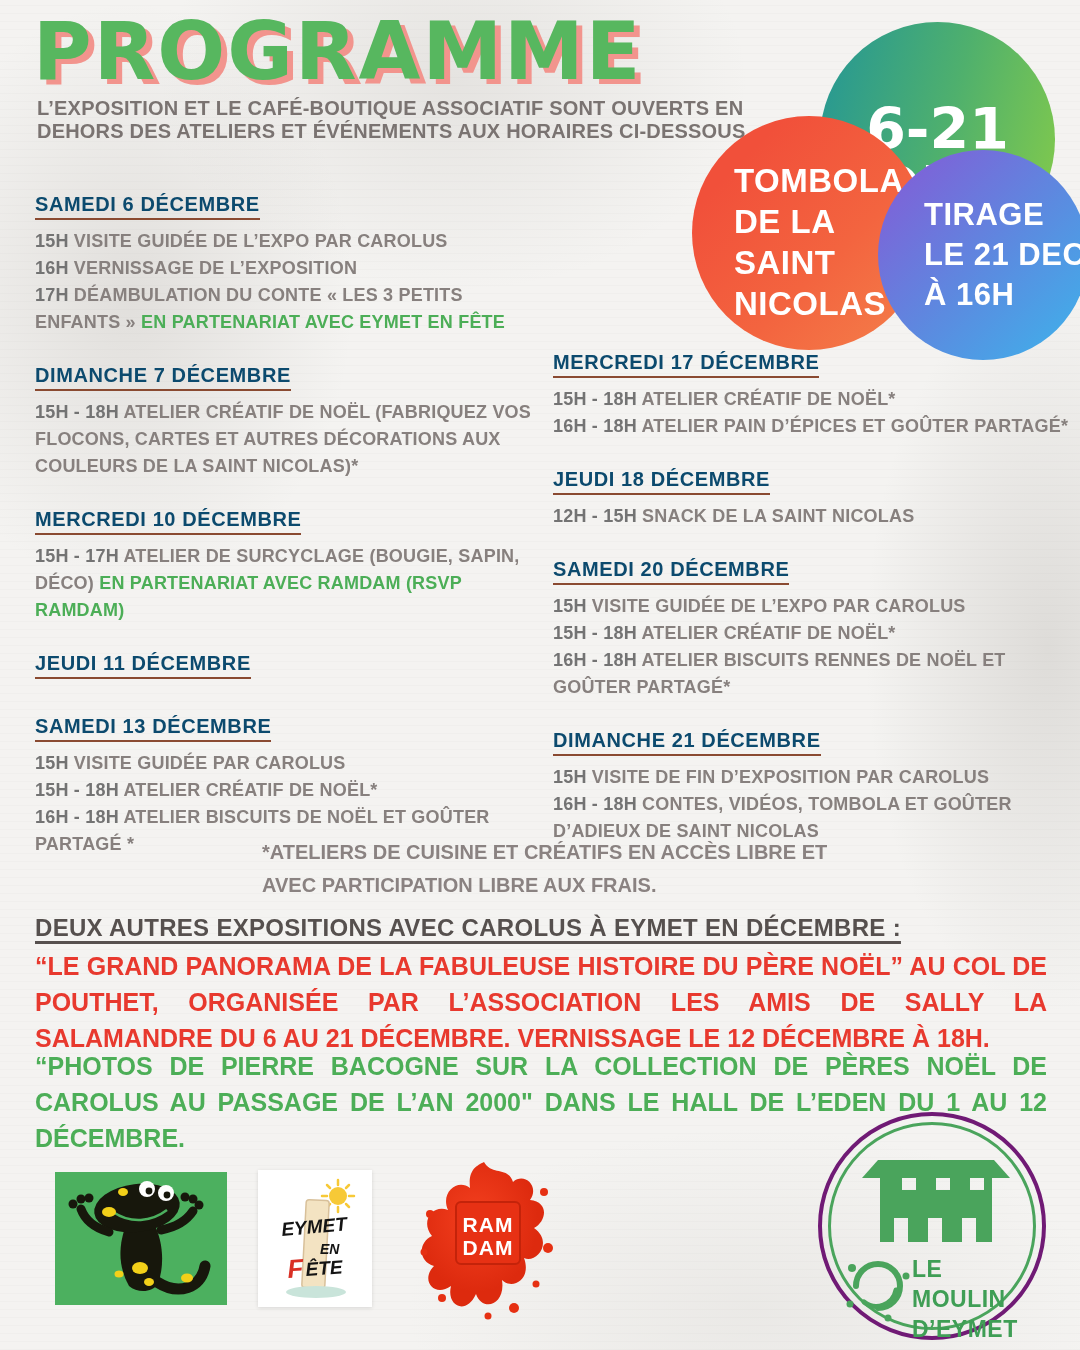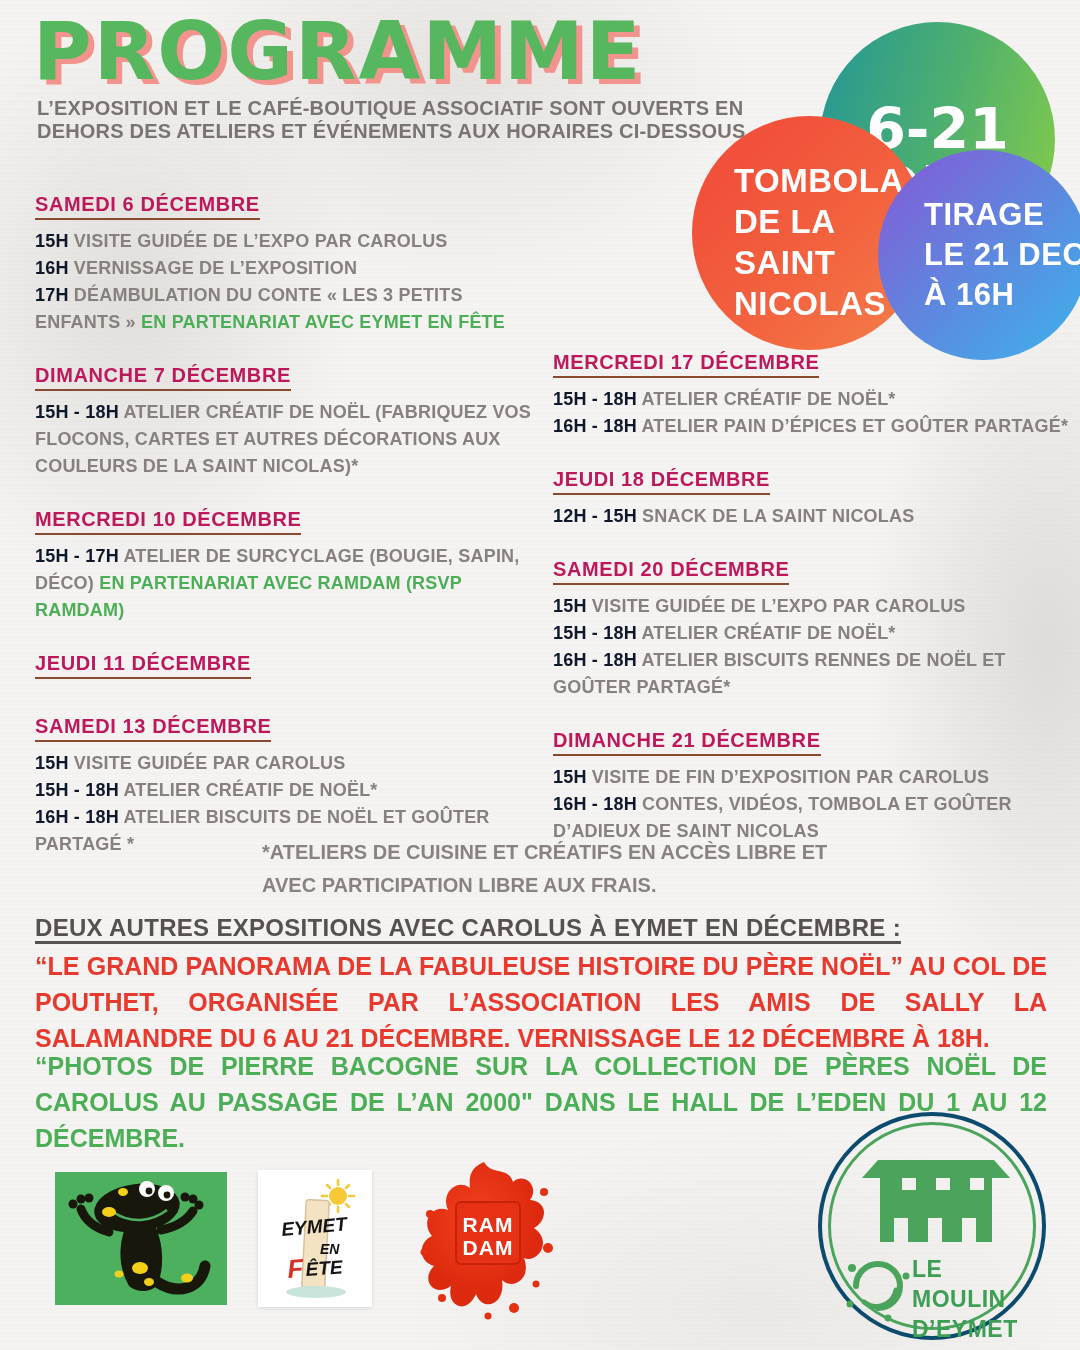--- a/index.html
+++ b/index.html
@@ -39,39 +39,39 @@
   .c-tirage{left:878px;top:150px;width:210px;height:210px;z-index:3;
     background:linear-gradient(135deg,#7d63d8 12%,#5b8be0 55%,#3fb0ea 95%);
     justify-content:center;padding-left:46px;font-size:31px;line-height:40px;letter-spacing:0.5px;}
   .c-tirage .txt{width:162px;}
   
   .col{font-size:18px;line-height:27px;letter-spacing:0.2px;}
   .col-left{left:35px;top:192px;width:500px;}
   .col-right{left:553px;top:350px;width:532px;}
   .event{margin-bottom:27px;}
   .event-title{
-    display:inline-block;font-size:20px;line-height:24px;color:#be185d;
+    display:inline-block;font-size:20px;line-height:24px;color:#0c4a6e;
     letter-spacing:0.6px;border-bottom:2.5px solid #8a4a31;padding-bottom:2px;margin-bottom:8px;
   }
-  .seg-time{color:#0f172a;}
+  .seg-time{color:#737373;}
   .seg-body{color:#87807e;}
   .seg-green{color:#4cae57;}
   
   .footnote{left:262px;top:836px;width:590px;font-size:20px;line-height:33px;color:#8a8281;}
   .expos-heading{left:35px;top:914px;font-size:24px;color:#56504e;letter-spacing:0.3px;
     text-decoration:underline;text-decoration-thickness:2.5px;text-underline-offset:5px;}
   .expo-red{left:35px;top:948px;width:1012px;font-size:25px;line-height:36px;color:#e8392e;text-align:justify;}
   .expo-green{left:35px;top:1048px;width:1012px;font-size:25px;line-height:36px;color:#4cae57;text-align:justify;}
   .partners-heading{left:37px;top:1118px;font-size:26px;color:#5b5554;letter-spacing:0.5px;}
   
   .logo-box{overflow:hidden;}
   .sally{left:55px;top:1172px;width:172px;height:133px;background:#4cb05f;}
   .eymet{left:258px;top:1170px;width:114px;height:137px;background:#ffffff;box-shadow:0 1px 4px rgba(0,0,0,0.12);}
   .ramdam{left:418px;top:1156px;width:136px;height:166px;text-align:right;}
-  .moulin{left:818px;top:1112px;width:228px;height:228px;border:4px solid #0c4a6e;border-radius:50%;box-sizing:border-box;}
+  .moulin{left:818px;top:1112px;width:228px;height:228px;border:4px solid #701a75;border-radius:50%;box-sizing:border-box;}
   .moulin-inner{position:absolute;inset:6px;border:3px solid #4aa45c;border-radius:50%;}
   .moulin-text{position:absolute;left:90px;top:138px;font-size:23px;line-height:30px;color:#3f9e55;letter-spacing:0.5px;}
 </style>
 </head>
 <body>
 
 <div class="poster">
 
   <div class="abs title">PROGRAMME</div>
   <div class="abs intro">L’EXPOSITION ET LE CAFÉ-BOUTIQUE ASSOCIATIF SONT OUVERTS EN DEHORS DES ATELIERS ET ÉVÉNEMENTS AUX HORAIRES CI-DESSOUS.</div>

